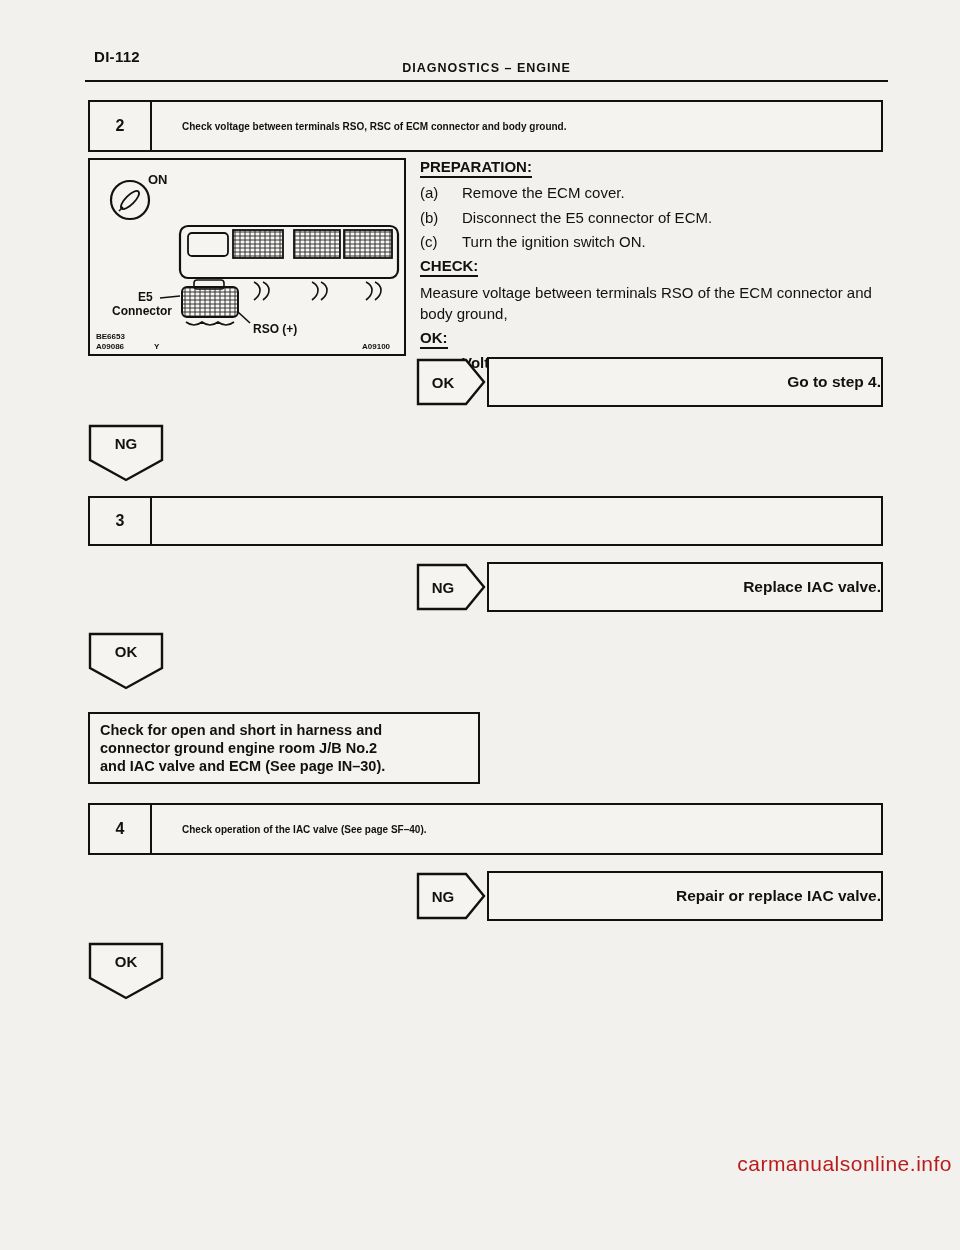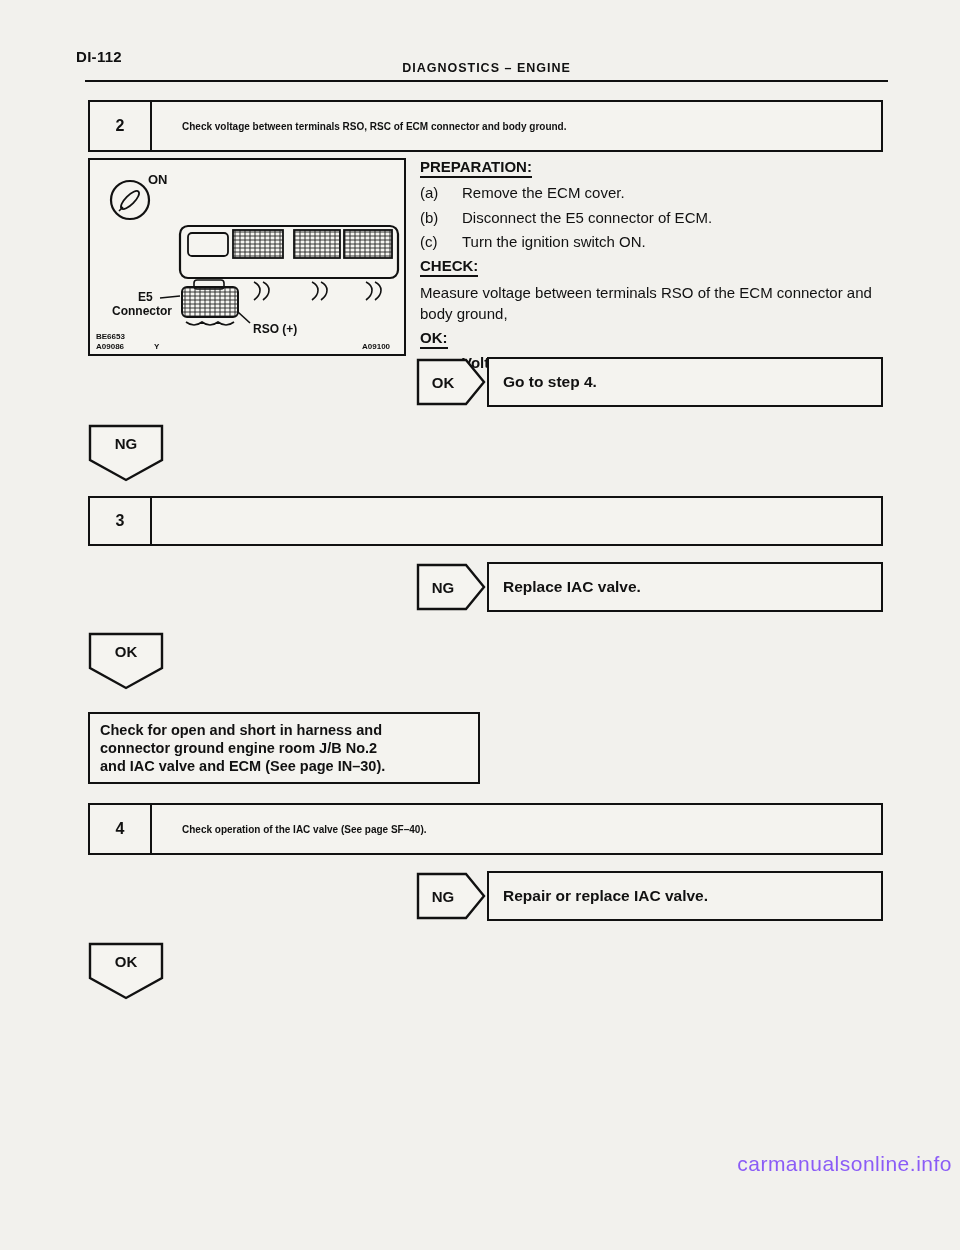--- a/index.html
+++ b/index.html
@@ -7,21 +7,21 @@
   body {
     position: relative;
     background: #f2f1ed;
     font-family: "Liberation Sans", sans-serif;
     color: #111;
     overflow: hidden;
   }
   .abs { position: absolute; }
 
   
-  .page-code { left: 76px; top: 48px; font-size: 15px; font-weight: bold; letter-spacing: .3px; }
+  .page-code { left: 94px; top: 48px; font-size: 15px; font-weight: bold; letter-spacing: .3px; }
   .header-rule {
     left: 85px; top: 58px; width: 803px;
     border-bottom: 2px solid #111;
     text-align: center; padding-bottom: 4px;
   }
   .header-title {
     font-size: 12.5px; font-weight: bold; letter-spacing: 1px;
     text-underline-offset: 2px;
   }
 
@@ -64,32 +64,32 @@
   
   .tag-right { left: 416px; width: 70px; height: 48px; }
   .tag-down  { left: 88px;  width: 76px; height: 58px; }
   .tag-shape { fill: #f5f4f0; stroke: #111; stroke-width: 2.4; }
   .tag-text  { font: bold 15px "Liberation Sans", sans-serif; fill: #111; text-anchor: middle; }
 
   .result-box {
     left: 487px; width: 396px; height: 50px;
     border: 2px solid #111; background: #f4f3ef;
     display: flex; align-items: center;
-    padding-left: 14px; font-size: 15.5px; font-weight: bold;
+    padding-left: 14px; font-size: 15.5px; font-weight: bold; justify-content: flex-end;
   }
 
   .harness-box {
     left: 88px; top: 712px; width: 392px;
     border: 2px solid #111; background: #f4f3ef;
     padding: 7px 10px; font-size: 14.5px; font-weight: bold; line-height: 1.25;
   }
 
   .watermark {
     right: 8px; top: 1152px;
-    font-size: 21px; color: #8b5cf6; letter-spacing: .5px;
+    font-size: 21px; color: #b91c1c; letter-spacing: .5px;
   }
 </style>
 </head>
 <body>
 
 <div>
 
   <div class="abs page-code">DI-112</div>
   <div class="abs header-rule">
     <span class="header-title">DIAGNOSTICS  –  ENGINE</span>

